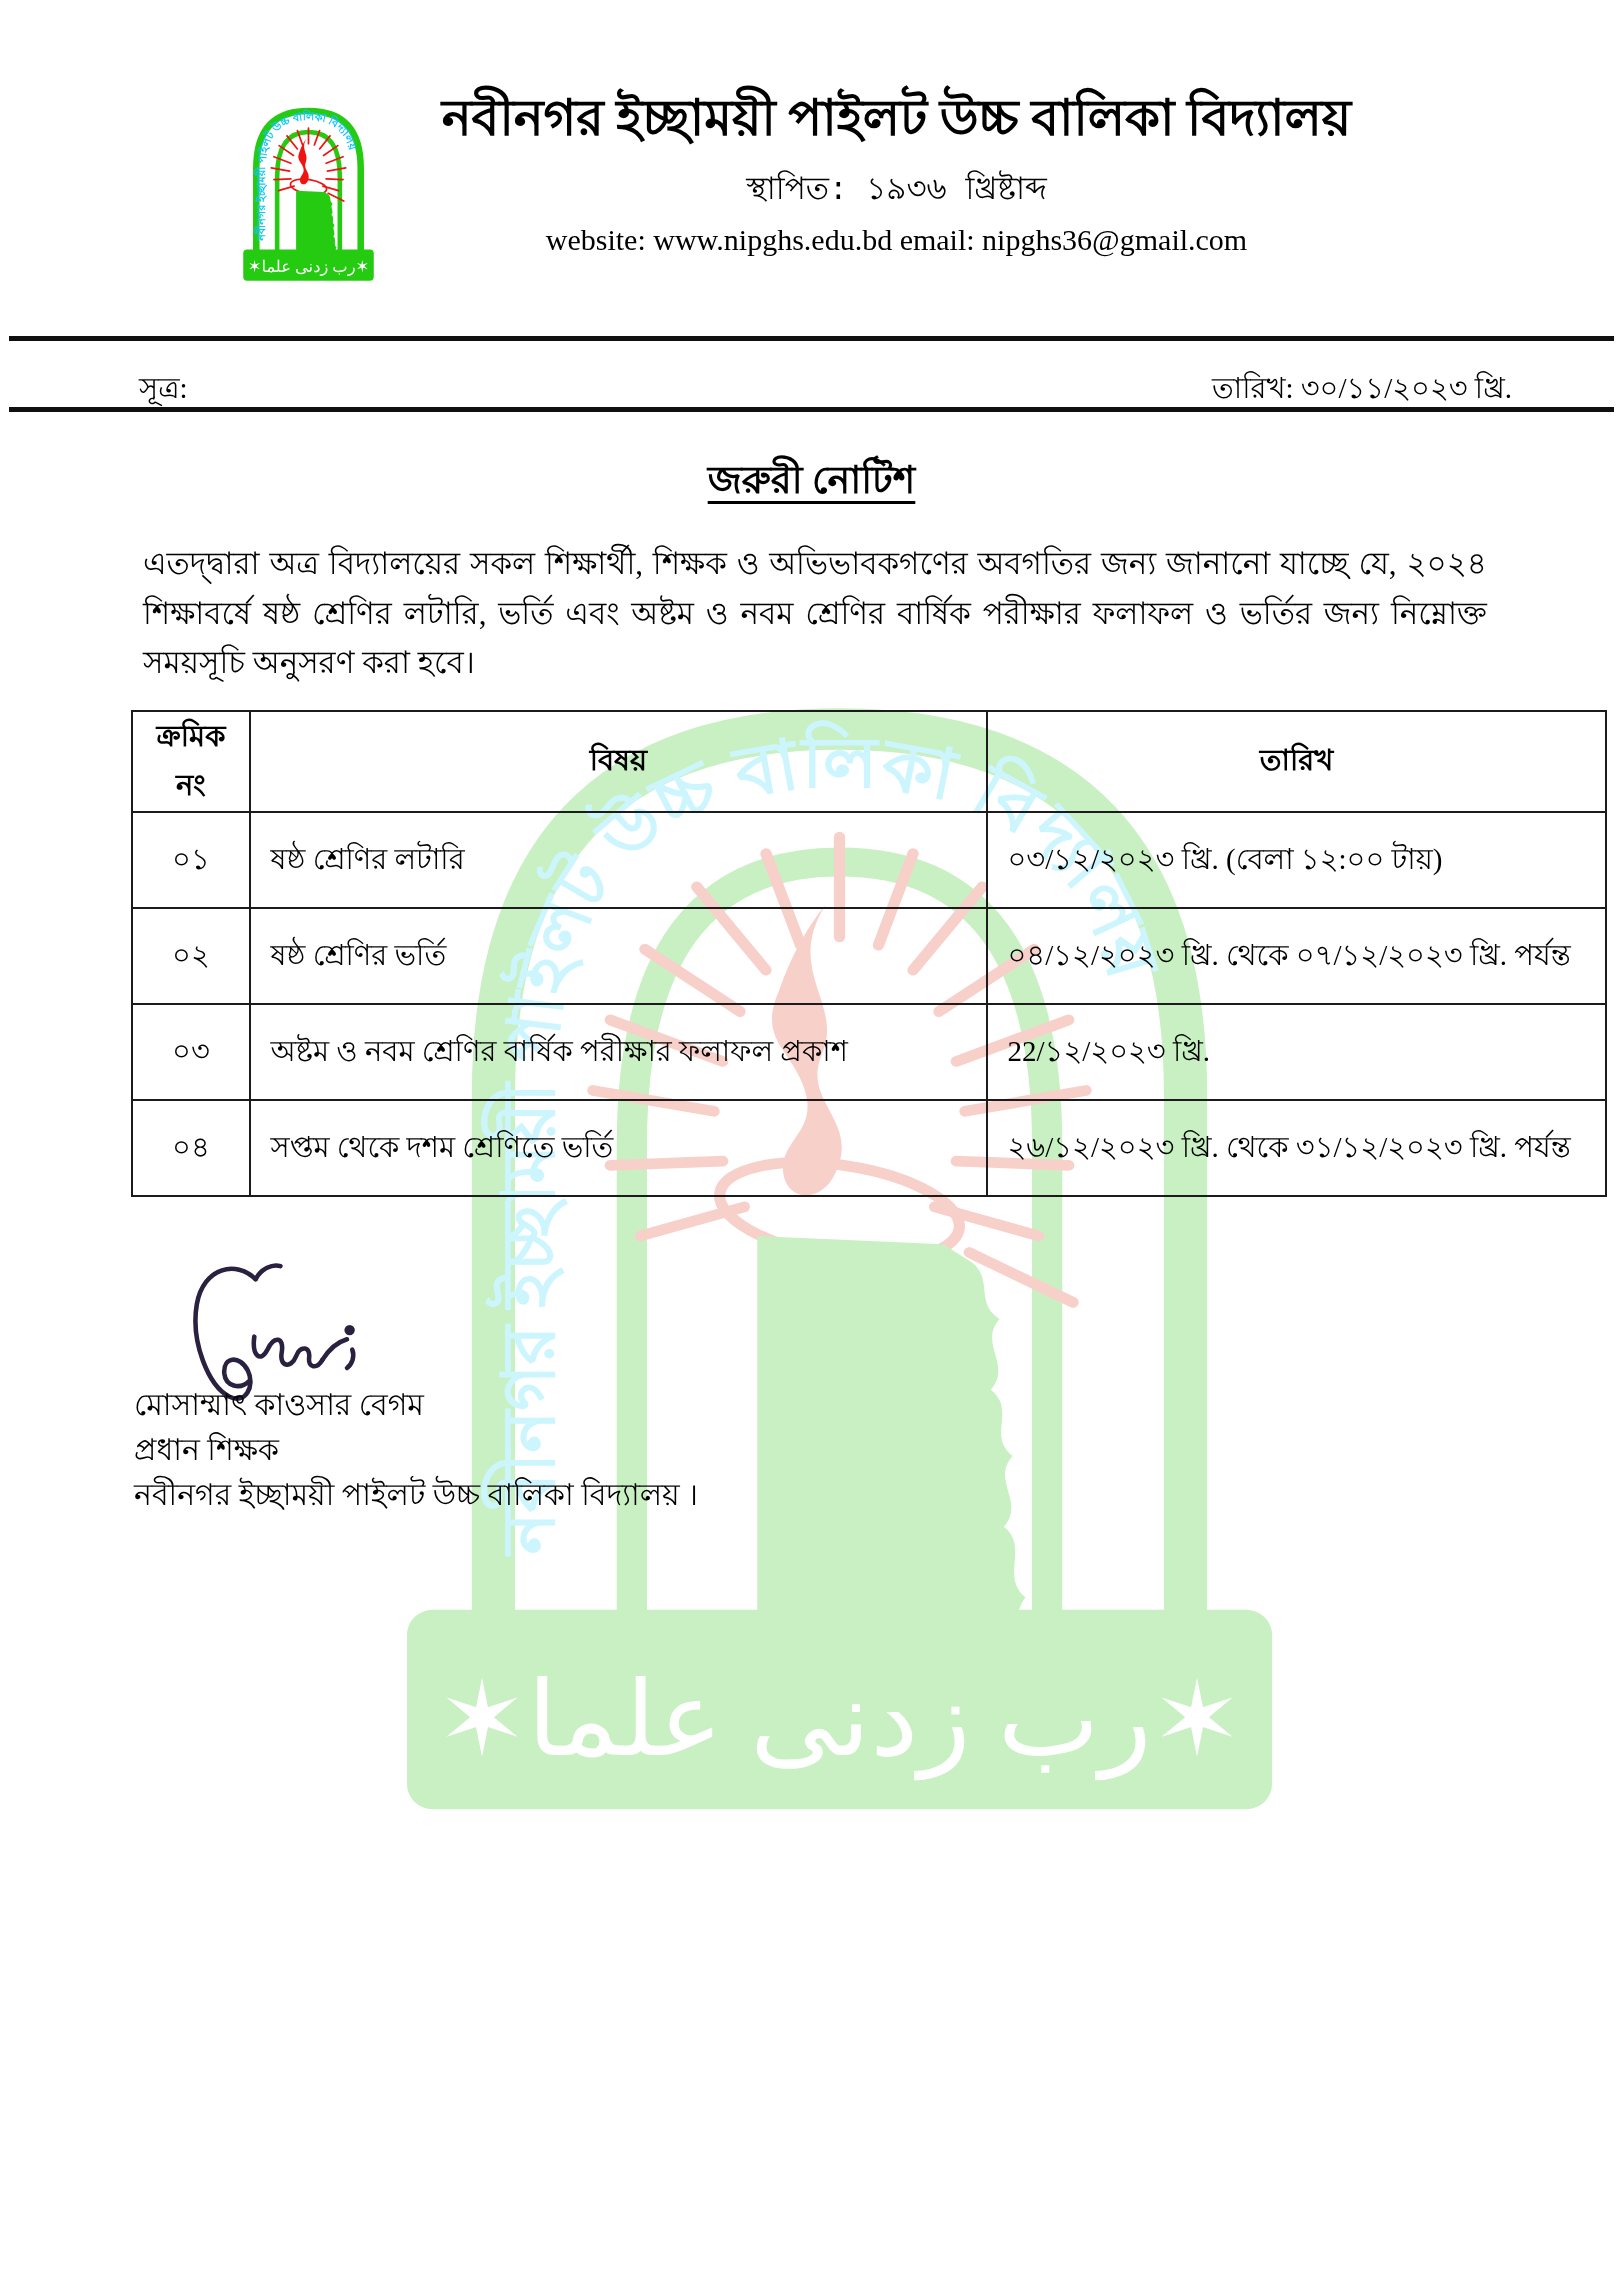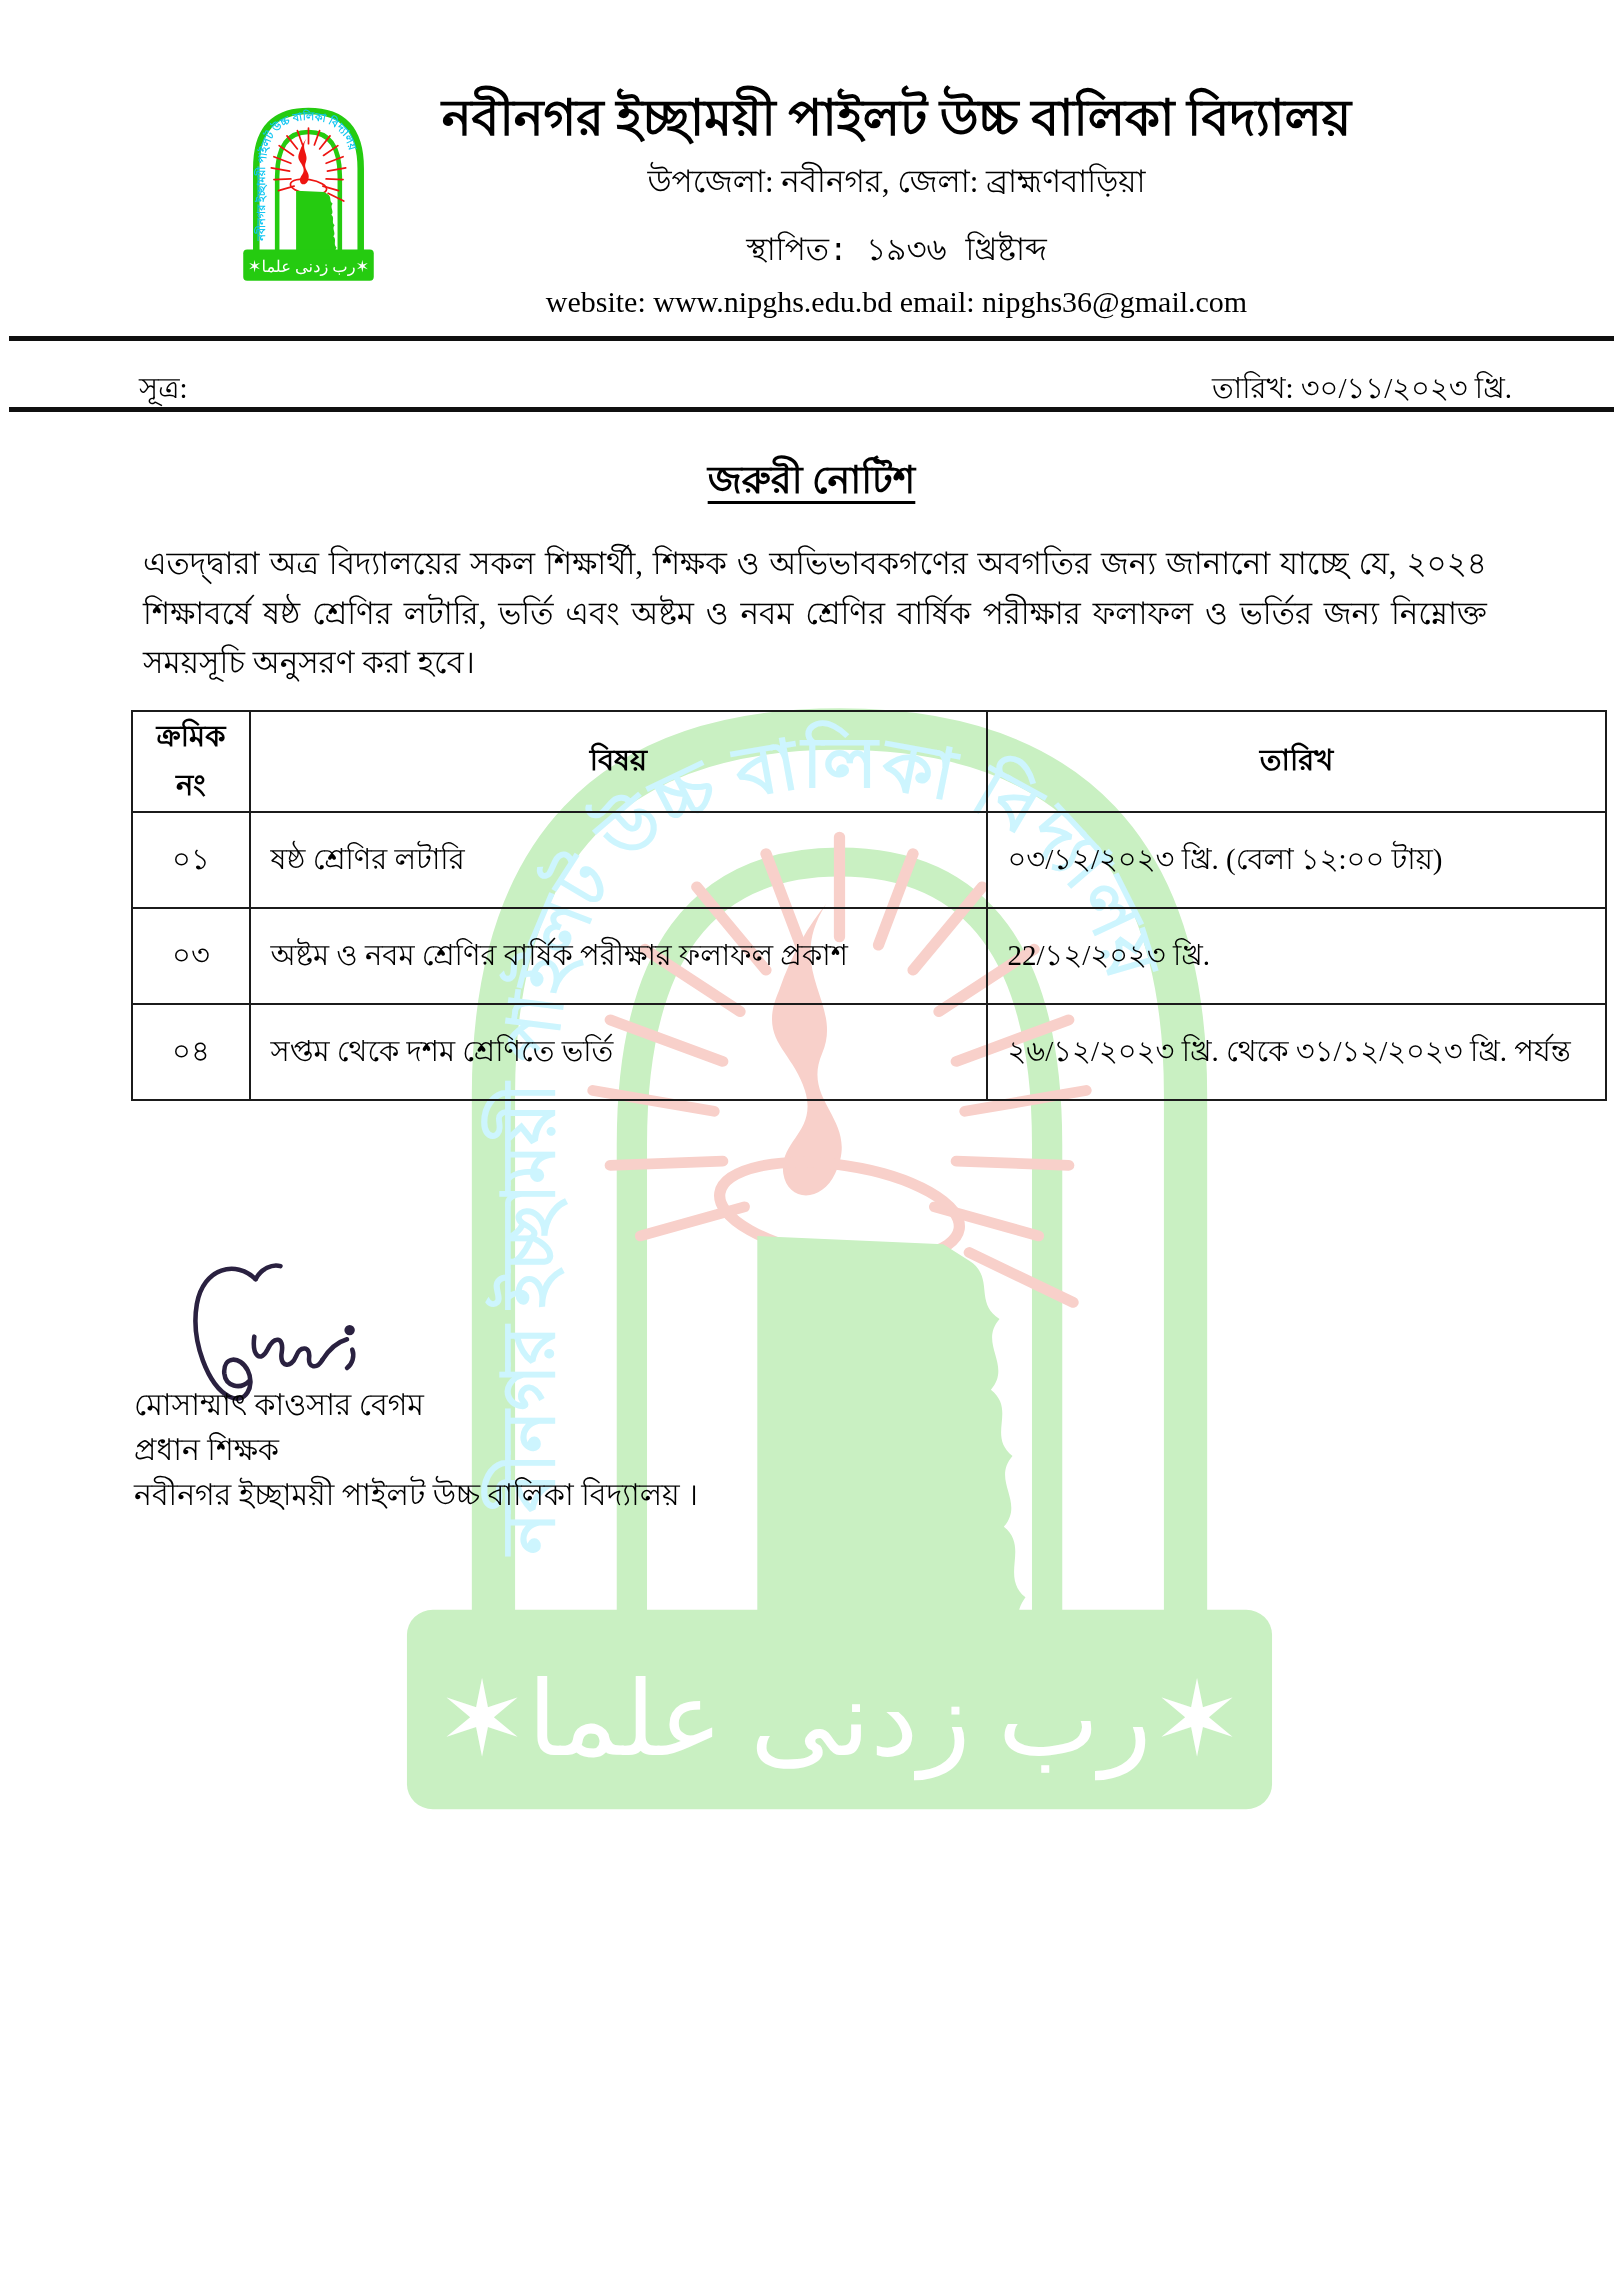--- a/index.html
+++ b/index.html
@@ -119,21 +119,20 @@
   </svg>
 
   <div class="content">
 
     <svg class="logo-small" viewBox="0 0 212 285">
       <use href="#school-logo"></use>
     </svg>
 
     <div class="head-text">
       <h1 class="school-name">নবীনগর ইচ্ছাময়ী পাইলট উচ্চ বালিকা বিদ্যালয়</h1>
-      <div class="head-line address">উপজেলা: নবীনগর, জেলা: ব্রাহ্মণবাড়িয়া</div>
       <div class="head-line established">স্থাপিত: ১৯৩৬ খ্রিষ্টাব্দ</div>
       <div class="head-line contact">website: www.nipghs.edu.bd email: nipghs36@gmail.com</div>
     </div>
 
     <div class="rule rule-1"></div>
     <div class="meta-row">
       <span>সূত্র:</span>
       <span>তারিখ: ৩০/১১/২০২৩ খ্রি.</span>
     </div>
     <div class="rule rule-2"></div>
@@ -147,20 +146,25 @@
           <th class="h-sl">ক্রমিক নং</th>
           <th class="h-subject">বিষয়</th>
           <th class="h-date">তারিখ</th>
         </tr>
       </thead>
       <tbody>
         <tr>
           <td class="c-sl">০১</td>
           <td class="c-subject">ষষ্ঠ শ্রেণির লটারি</td>
           <td class="c-date">০৩/১২/২০২৩ খ্রি. (বেলা ১২:০০ টায়)</td>
+        </tr>
+        <tr>
+          <td class="c-sl">০২</td>
+          <td class="c-subject">ষষ্ঠ শ্রেণির ভর্তি</td>
+          <td class="c-date">০৪/১২/২০২৩ খ্রি. থেকে ০৭/১২/২০২৩ খ্রি. পর্যন্ত</td>
         </tr>
         <tr>
           <td class="c-sl">০৩</td>
           <td class="c-subject">অষ্টম ও নবম শ্রেণির বার্ষিক পরীক্ষার ফলাফল প্রকাশ</td>
           <td class="c-date">22/১২/২০২৩ খ্রি.</td>
         </tr>
         <tr>
           <td class="c-sl">০৪</td>
           <td class="c-subject">সপ্তম থেকে দশম শ্রেণিতে ভর্তি</td>
           <td class="c-date">২৬/১২/২০২৩ খ্রি. থেকে ৩১/১২/২০২৩ খ্রি. পর্যন্ত</td>

